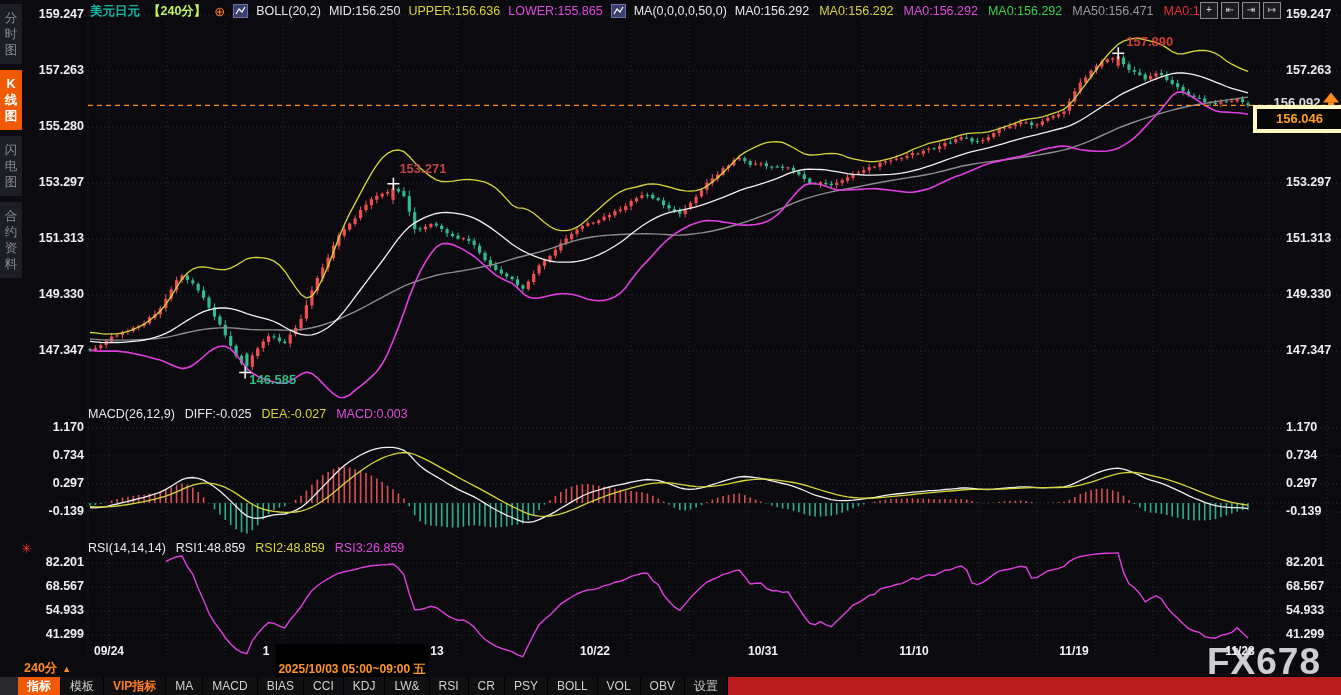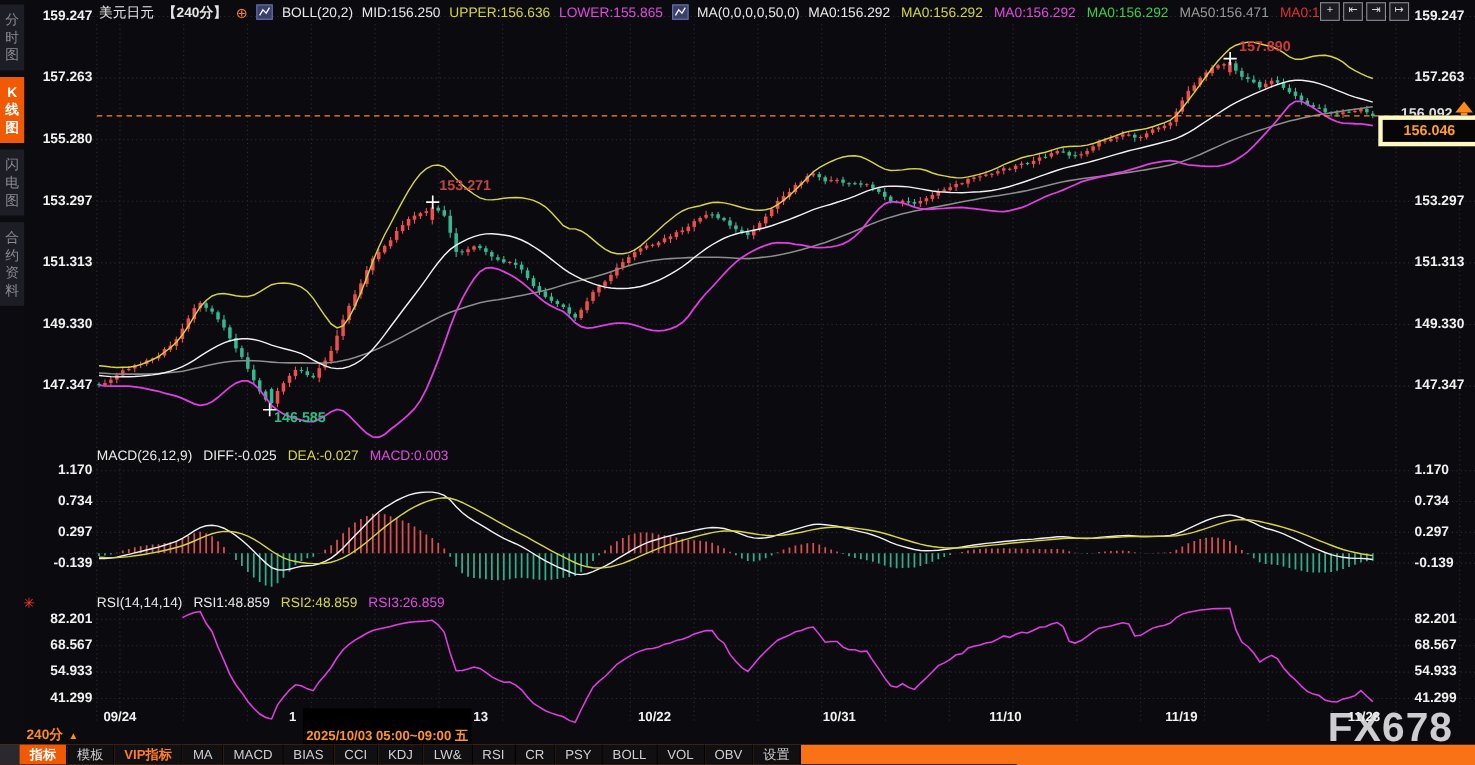--- a/index.html
+++ b/index.html
@@ -2,22 +2,22 @@
 <html><head>
 <meta charset="utf-8">
 <style>
   html,body{margin:0;padding:0;}
   body{width:1341px;height:695px;position:relative;overflow:hidden;background:#0b0b0f;
        font-family:"Liberation Sans",sans-serif;-webkit-font-smoothing:antialiased;}
   #chart-svg{position:absolute;left:0;top:0;z-index:1;}
   
   #header{position:absolute;left:90px;top:0;height:22px;z-index:6;display:flex;align-items:center;
           gap:8px;font-size:12.5px;white-space:nowrap;color:#e8e8e8;}
-  .h-symbol{font-weight:400;color:#e5e5e5;}
-  .h-interval{color:#e5e5e5;font-weight:700;}
+  .h-symbol{font-weight:700;color:#14b8a6;}
+  .h-interval{color:#bef264;font-weight:700;}
   .h-plus{color:#ff7d26;font-size:13px;}
   .ind-icon{display:inline-block;width:13px;height:12px;background:#394070;border:1px solid #6a72a8;position:relative;}
   .ind-icon svg{position:absolute;left:0;top:0;}
   .c-white{color:#e8e8e8;} .c-yellow{color:#d6d63c;} .c-magenta{color:#e04ae0;}
   #ma-values{display:flex;gap:10px;}
   #win-icons{position:absolute;right:60px;top:2px;z-index:7;display:flex;gap:3px;}
   .win-icon{width:16px;height:15px;border:1px solid #8a8a92;background:#1b1b21;color:#d8d8d8;
             font-size:10px;line-height:14px;text-align:center;display:inline-block;}
   
   #sidebar{position:absolute;left:0;top:0;width:22px;height:676px;background:#0c0c10;z-index:8;}
@@ -36,21 +36,21 @@
              border:4px solid #fef9c3;color:#ffa022;font-size:13px;font-weight:700;text-align:center;line-height:20px;}
   
   #rsi-alarm{position:absolute;left:21px;top:541px;z-index:5;color:#ff3226;font-size:13px;}
   
   #time-axis{position:absolute;left:0;top:642px;width:1224px;height:19px;z-index:6;}
   #interval-chip{position:absolute;left:24px;top:660px;z-index:7;color:#ff8a1e;font-weight:700;font-size:12.5px;cursor:pointer;}
   #interval-chip .tri{font-size:9px;margin-left:5px;}
   .t-lbl{position:absolute;top:2px;transform:translateX(-50%);color:#f2f2f2;font-size:12px;font-weight:700;white-space:nowrap;}
   .t-lbl.hl{background:#000;color:#ff9326;padding:17px 3px;font-weight:700;}
   
-  #toolbar{position:absolute;left:0;top:677px;width:1341px;height:18px;background:#f97316;z-index:8;display:flex;align-items:stretch;}
+  #toolbar{position:absolute;left:0;top:677px;width:1341px;height:18px;background:#b91c1c;z-index:8;display:flex;align-items:stretch;}
   #toolbar .stub{width:18px;background:#2a2a2e;}
   .tb-item{padding:0 9px;font-size:12px;line-height:18px;color:#cfcfcf;background:#101012;
            border-right:1px solid #000;cursor:pointer;white-space:nowrap;}
   .tb-item.active{background:#f05a05;color:#fff;font-weight:700;}
   .tb-item.vip{color:#ff7d26;font-weight:700;}
   
   #watermark{position:absolute;right:20px;bottom:12px;z-index:9;font-size:37px;font-weight:700;
              color:#e9e9ec;opacity:.88;letter-spacing:1px;pointer-events:none;}
 </style>
 </head>

